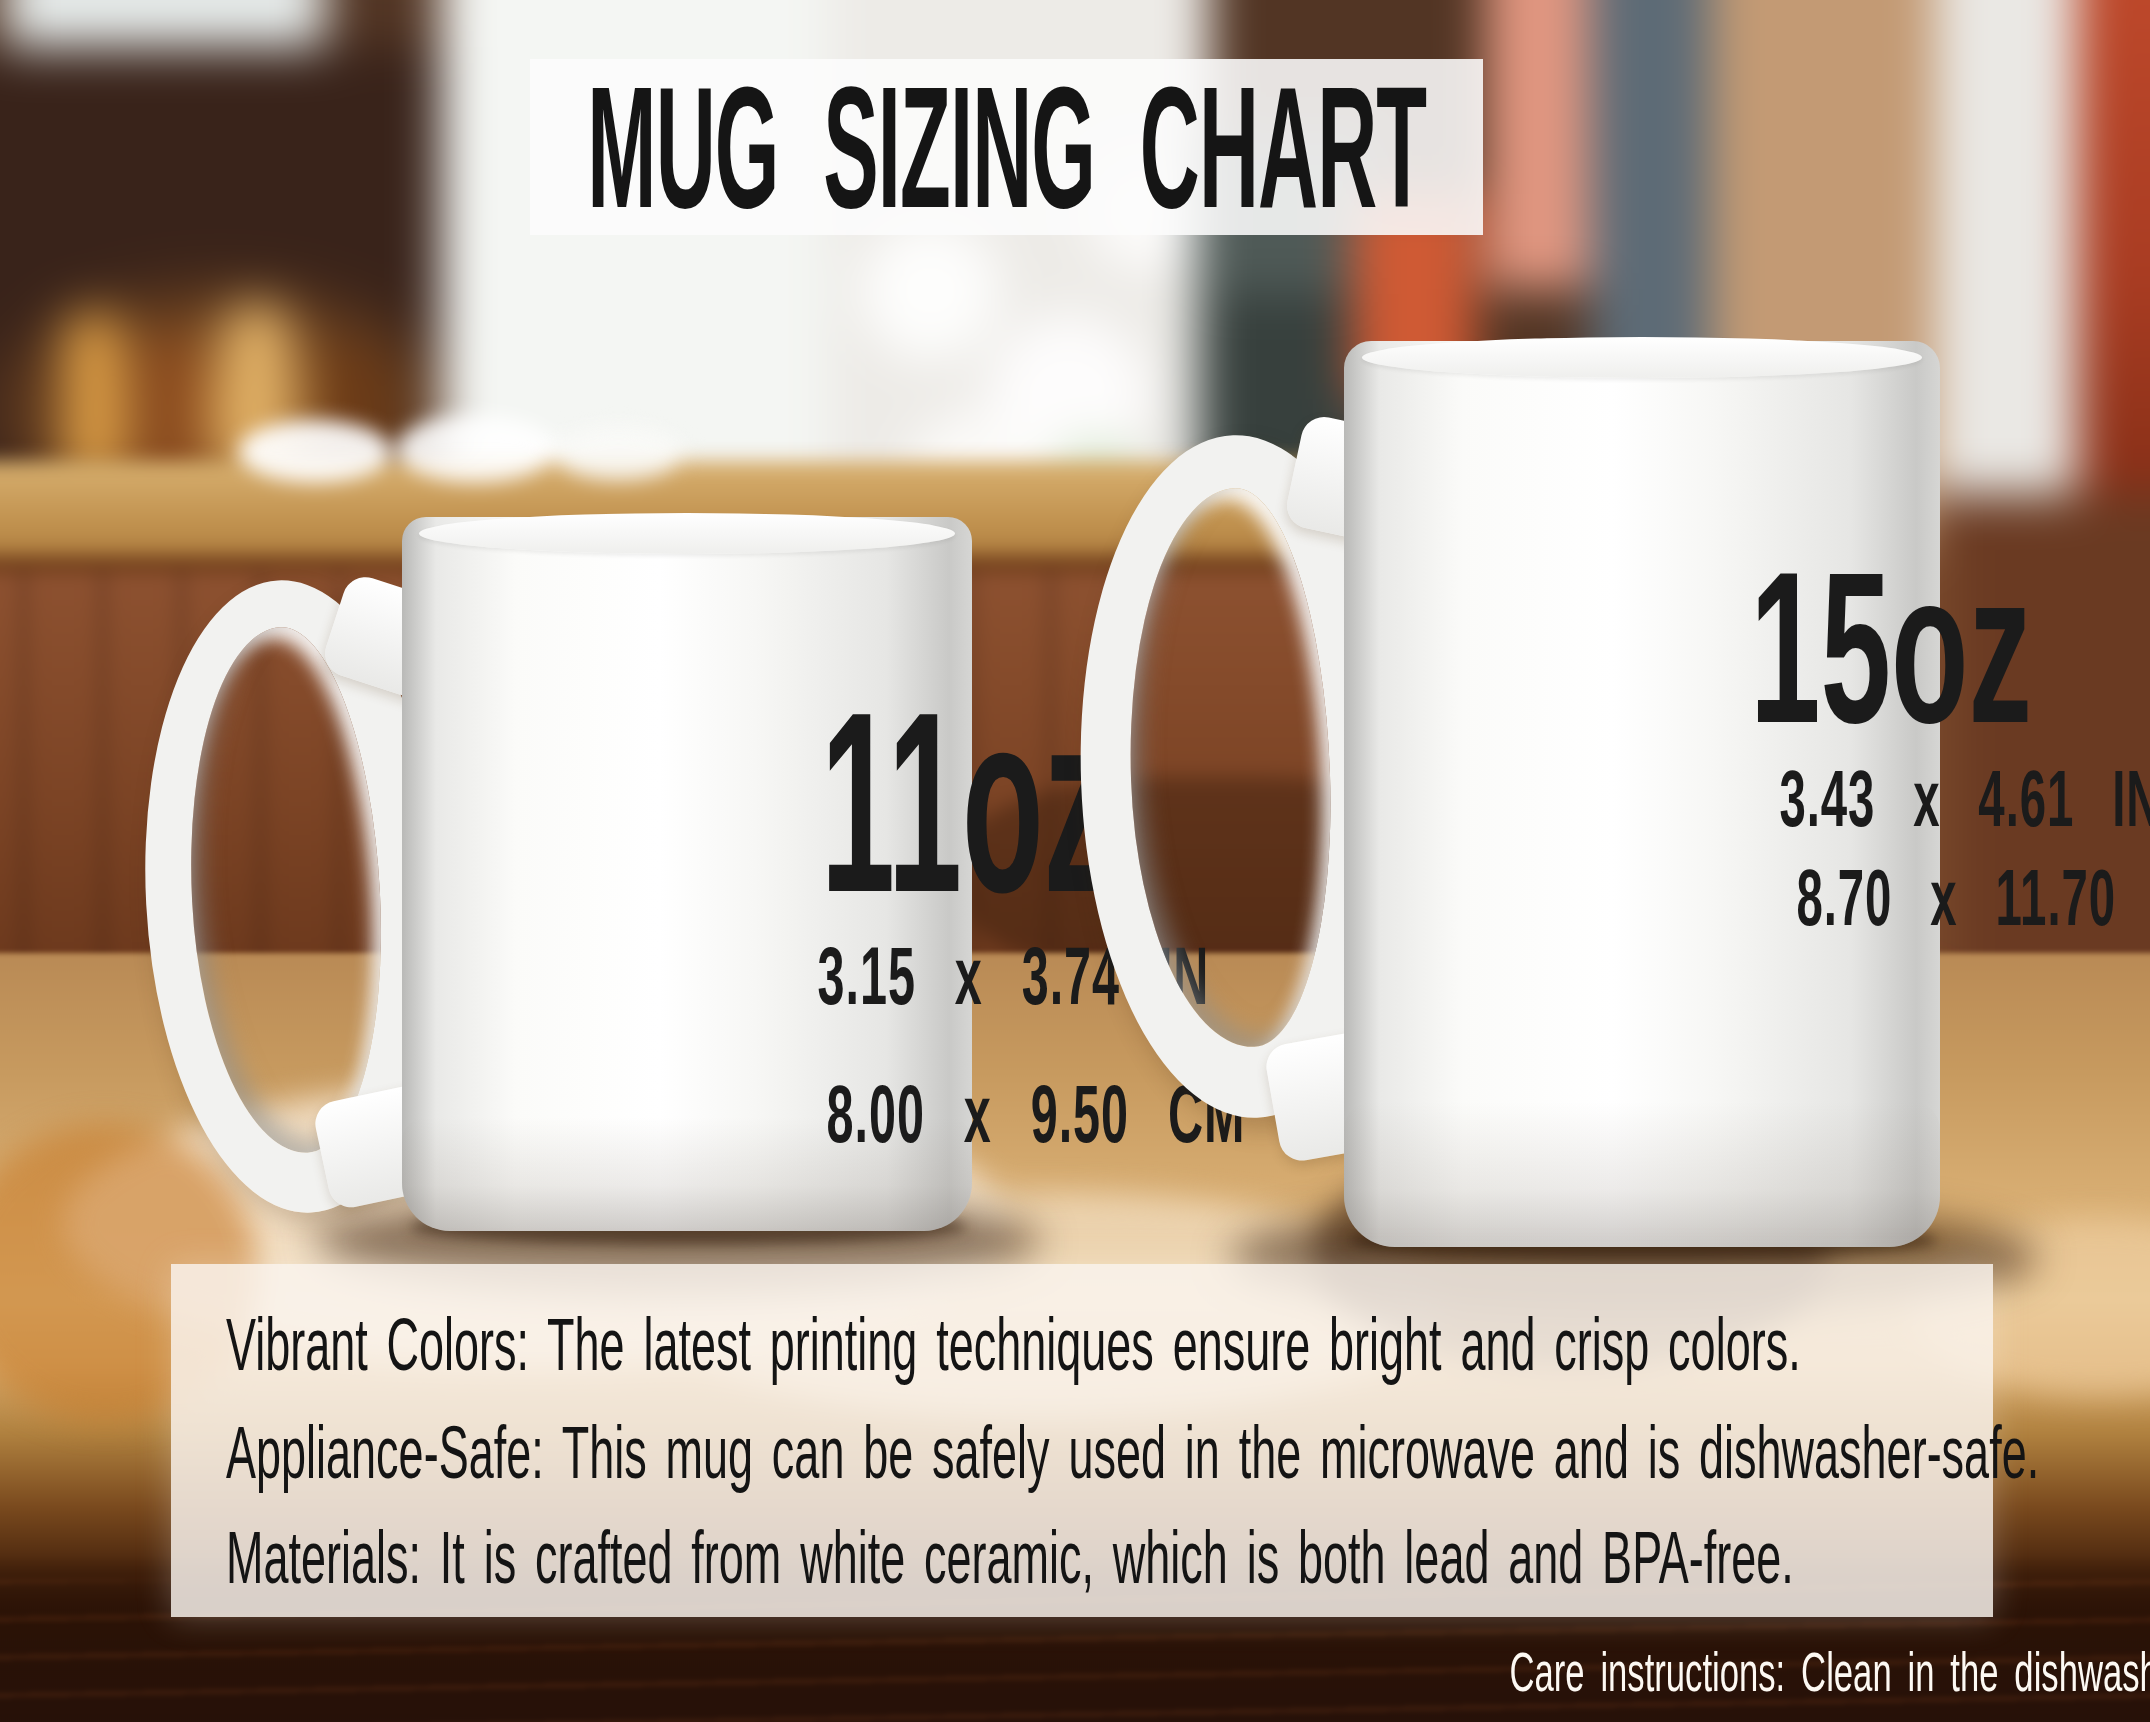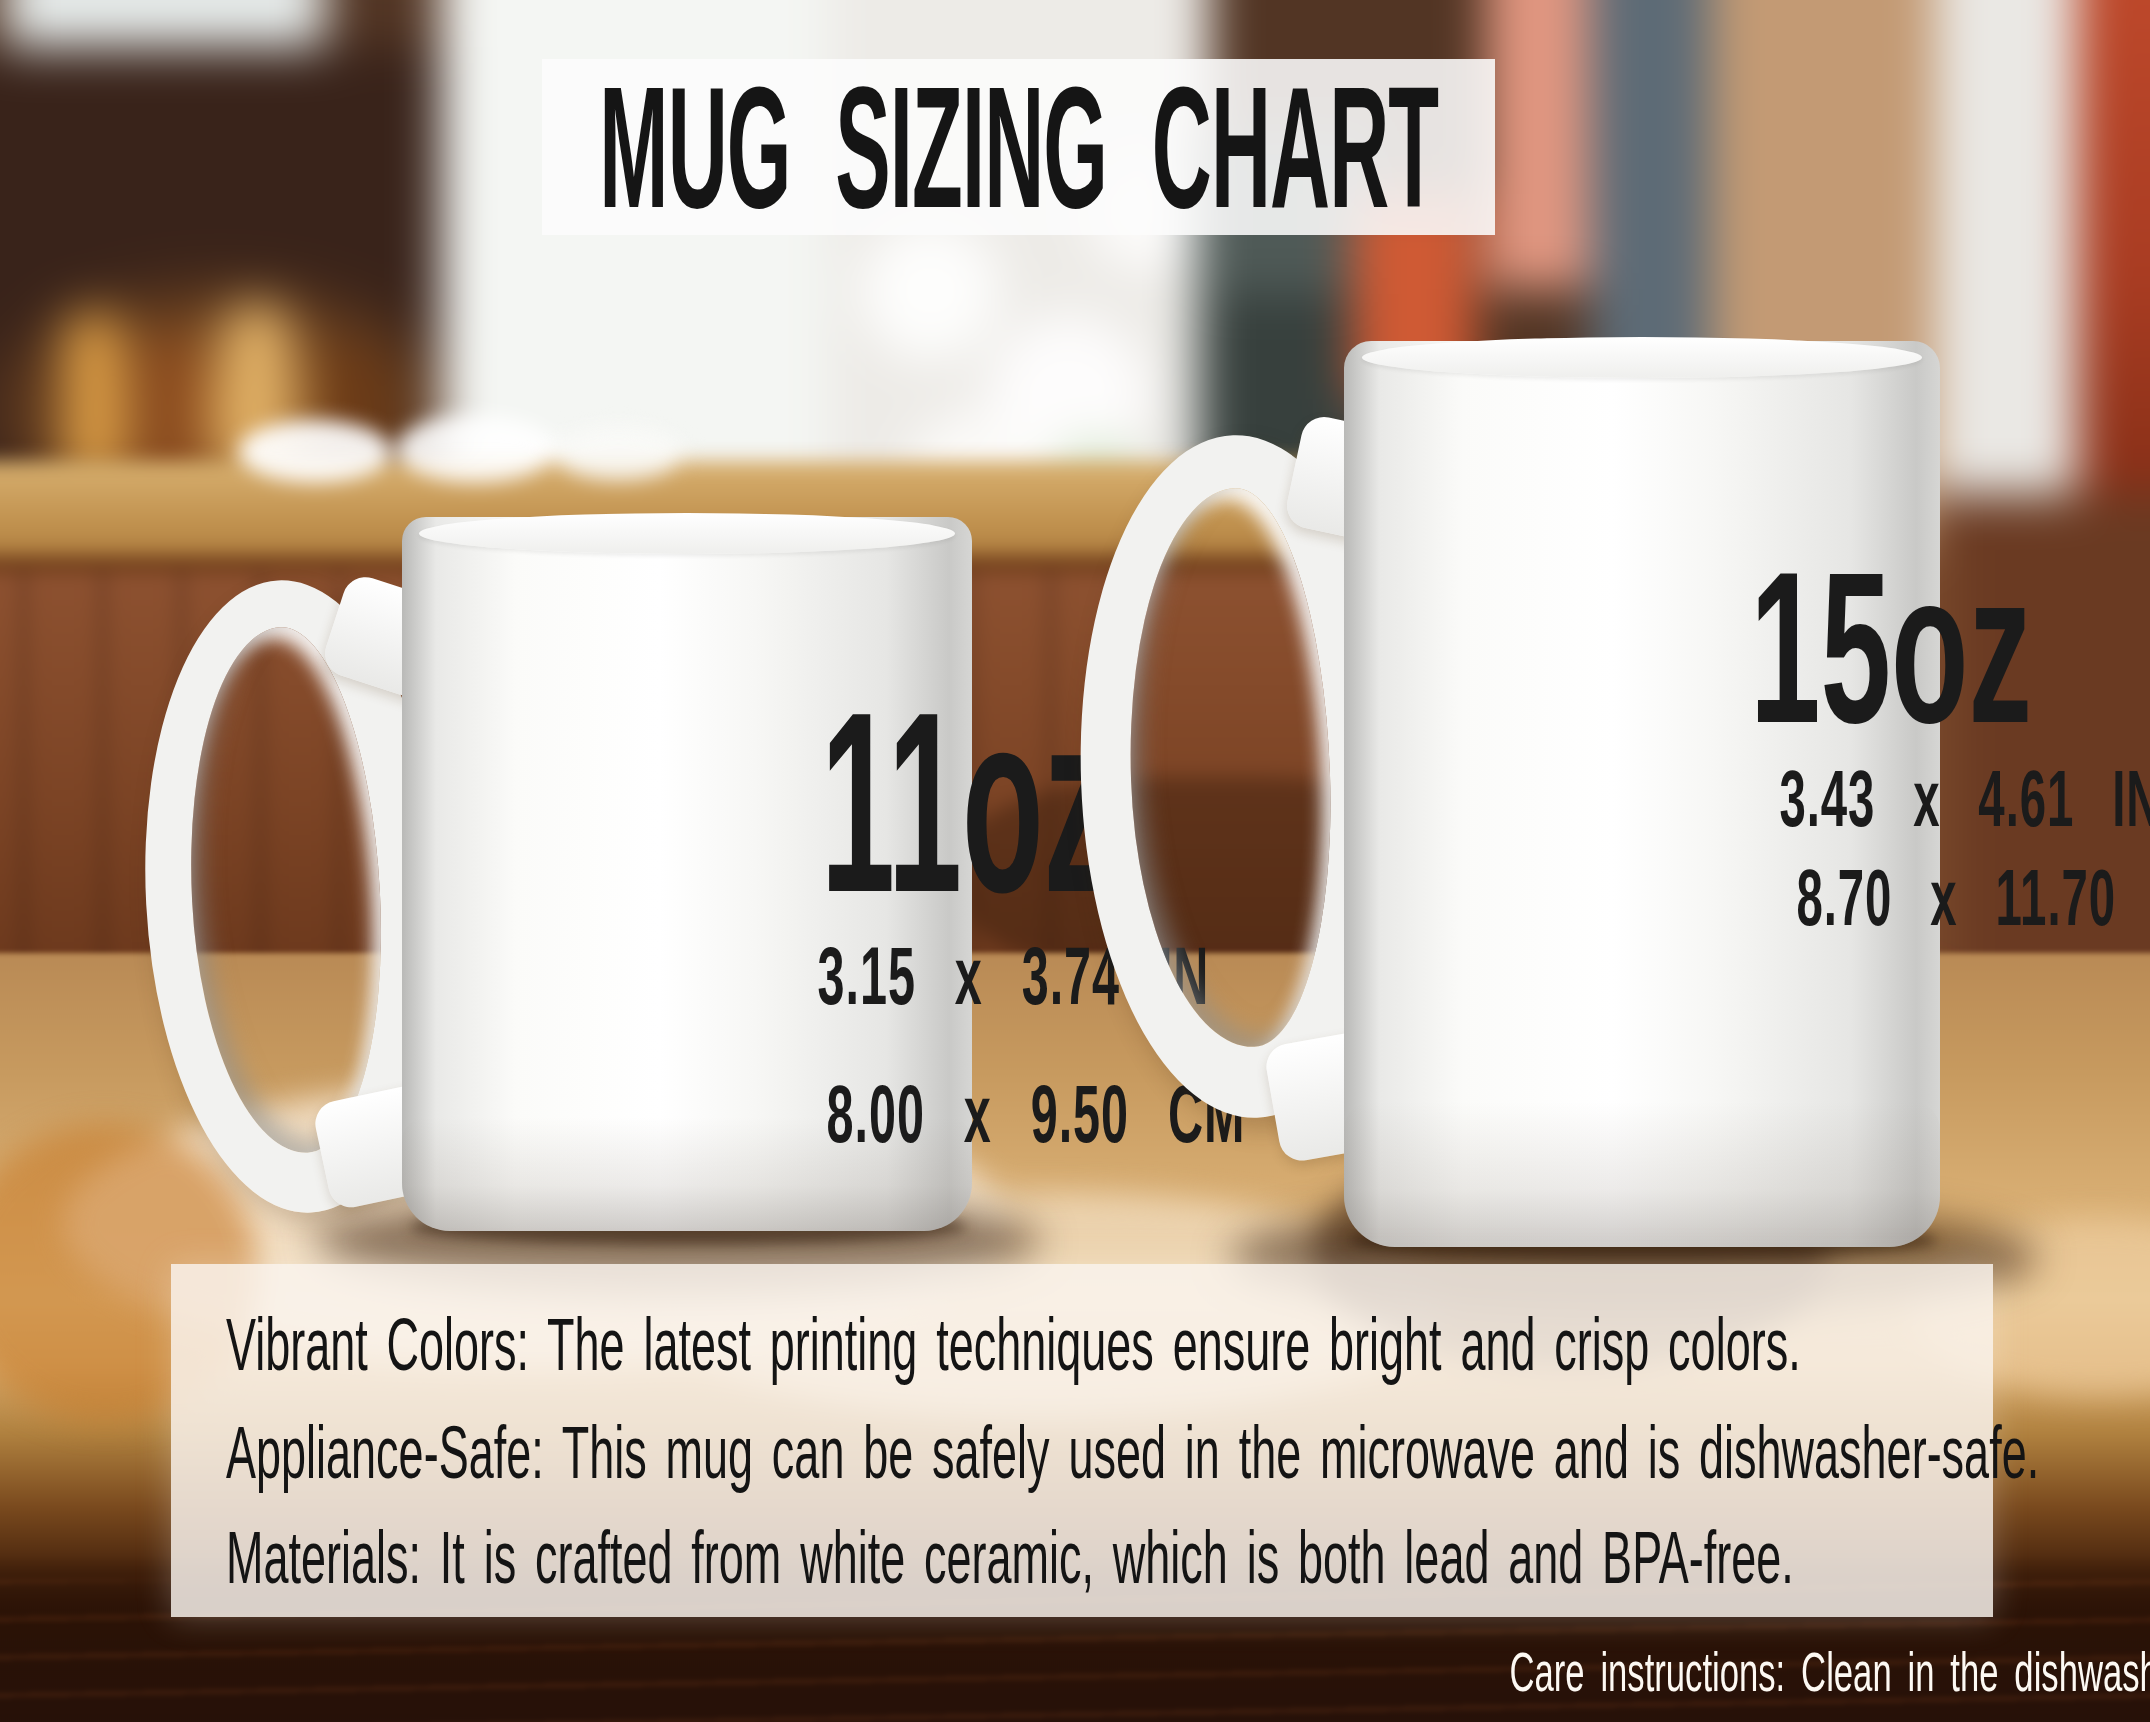--- a/index.html
+++ b/index.html
@@ -114,21 +114,21 @@
   .dim{font-size:81px;font-weight:600;word-spacing:.5em;letter-spacing:.02em;}
   .dim .cx{transform:scaleX(.60);}
   #t11-size{left:402px;top:673px;width:570px;}
   #t11-in  {left:402px;top:936px;width:570px;}
   #t11-cm  {left:402px;top:1074px;width:570px;}
   #t15-size{left:1354px;top:540px;width:596px;}
   #t15-in  {left:1354px;top:759px;width:596px;font-size:79px;}
   #t15-cm  {left:1354px;top:858px;width:596px;font-size:79px;}
 
   
-  #title-banner{left:542px;top:59px;width:953px;height:176px;
+  #title-banner{left:530px;top:59px;width:953px;height:176px;
       background:rgba(252,252,252,.88);display:flex;align-items:center;justify-content:center;
       position:absolute;}
   #title-banner span{position:static;}
   .title-text{font-size:173px;font-weight:700;color:#151515;line-height:1;
       display:inline-block;white-space:nowrap;transform:scaleX(.48);transform-origin:center;
       word-spacing:.27em;letter-spacing:-.01em;}
 
   #info-panel{left:171px;top:1264px;width:1822px;height:353px;
       background:rgba(250,244,238,.84);box-shadow:0 0 31.5px rgba(255,250,244,.25);}
   .feature{left:55px;width:1733px;color:#141414;font-size:75px;line-height:1;

